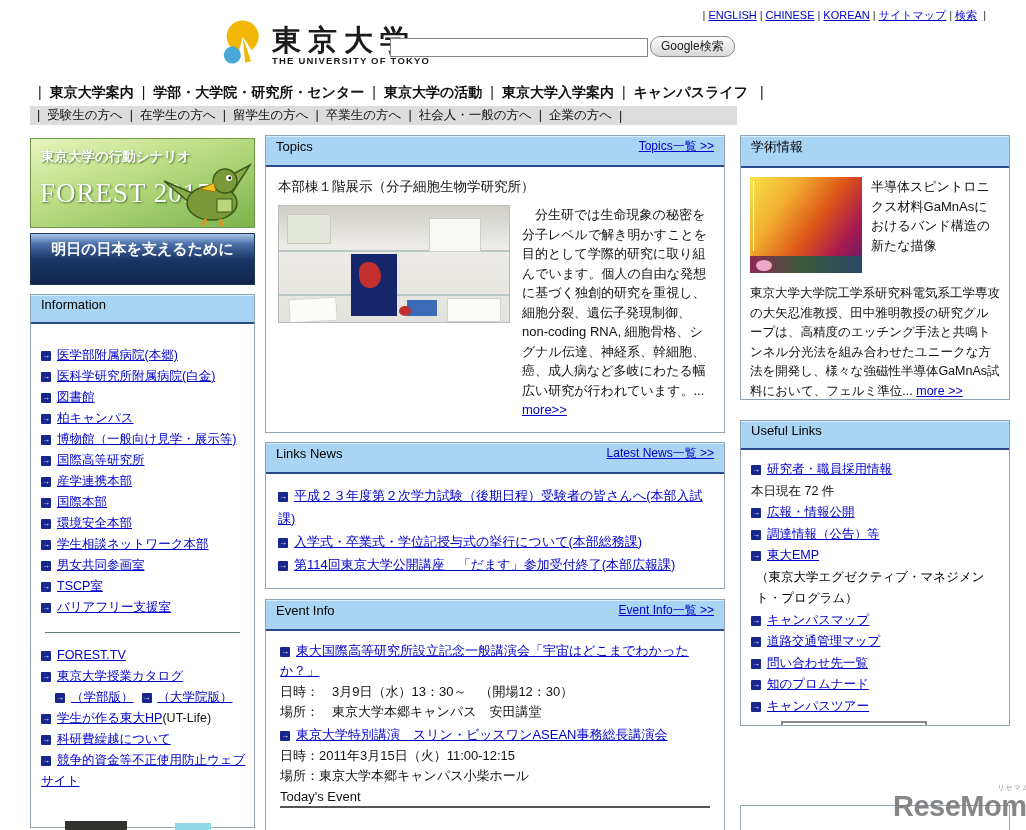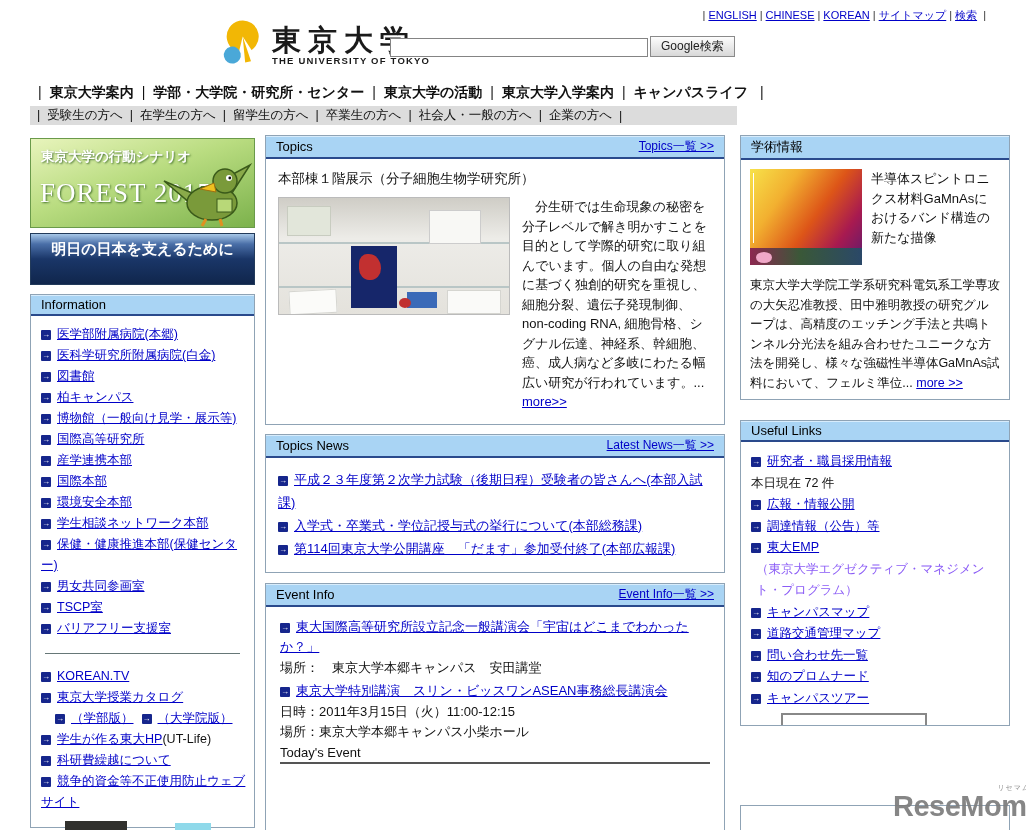--- a/index.html
+++ b/index.html
@@ -13,58 +13,58 @@
   #langbar .li::before{content:"| ";color:#333;text-decoration:none;display:inline-block;margin:0 3px;}
   #langbar::after{content:" |";margin-left:3px;}
 
   
   #logo{position:absolute;left:218px;top:20px;display:flex;align-items:center;}
   #logo-text{margin-left:8px;}
   #logo-jp{font-size:29px;font-weight:bold;letter-spacing:7px;color:#1a1a1a;line-height:30px;}
   #logo-en{font-size:9.5px;font-weight:bold;letter-spacing:1.2px;color:#1a1a1a;text-align:center;}
   #search-input{position:absolute;left:390px;top:38px;width:250px;height:15px;border:1px solid #848484;font-size:12px;padding:1px 3px;}
   #search-btn{position:absolute;left:650px;top:36px;height:21px;padding:0 10px;font-size:12px;color:#222;
-    background:linear-gradient(180deg,#fdfdfd,#d8d8d8);border:1px solid #8a8a8a;border-radius:0;cursor:pointer;}
+    background:linear-gradient(180deg,#fdfdfd,#d8d8d8);border:1px solid #8a8a8a;border-radius:10px;cursor:pointer;}
 
   
   #nav1{position:absolute;left:30px;top:84px;font-size:14px;font-weight:600;color:#111;white-space:nowrap;}
   #nav1 .ni::before{content:"|";margin:0 8px;font-weight:normal;color:#111;}
   #nav1::after{content:"|";margin-left:8px;font-weight:normal;}
   #nav2{position:absolute;left:30px;top:106px;width:707px;height:19px;background:#dcdcdc;font-size:12.5px;color:#111;
     display:flex;align-items:center;white-space:nowrap;}
   #nav2 .ni::before{content:"|";margin:0 7px;color:#111;}
   #nav2::after{content:"|";margin-left:7px;}
 
   
   #leftcol{position:absolute;left:30px;top:138px;width:225px;}
   #maincol{position:absolute;left:265px;top:135px;width:460px;}
   #rightcol{position:absolute;left:740px;top:135px;width:270px;}
 
   
   .box{border:1px solid #8fa3b5;background:#fff;box-sizing:border-box;}
   .bhead{display:flex;justify-content:space-between;align-items:center;background:#a9d4f4;
-    border-bottom:2px solid #2a4a8c;box-shadow:inset 0 1px 0 #d7ecfc;padding:2px 10px 2px;font-size:13px;color:#000;}
+    border-bottom:2px solid #2a4a8c;box-shadow:inset 0 1px 0 #d7ecfc;padding:2px 10px 10px;font-size:13px;color:#000;}
   .bhead .morelnk{font-size:12px;}
 
   
   #banner-forest{position:relative;height:90px;border:1px solid #6a9a4a;box-sizing:border-box;overflow:hidden;
     background:linear-gradient(160deg,#e8f4bc 0%,#b9dc80 45%,#7cb24c 100%);}
   .f1{padding:9px 0 0 10px;color:#fff;font-weight:bold;font-size:13.5px;text-shadow:1px 1px 2px rgba(20,70,10,.7);}
   .f2{font-family:"Liberation Serif","DejaVu Serif",serif;font-size:27px;color:#fff;padding:12px 0 0 9px;
     text-shadow:1px 1px 2px rgba(20,70,10,.7);letter-spacing:1px;}
   #bird{position:absolute;right:0;top:24px;}
   #banner-mirai{margin-top:5px;height:52px;border:1px solid #223a5a;box-sizing:border-box;text-align:center;color:#fff;
     background:linear-gradient(180deg,#a8c8e8 0%,#4a6fa8 20%,#1a3668 50%,#10264c 100%);
     font-family:"Liberation Serif","DejaVu Serif",serif;font-weight:bold;}
   .m1{font-size:15px;padding-top:6px;}
   .m2{font-size:13.5px;padding-top:2px;}
 
   
   #infobox{margin-top:9px;height:534px;overflow:hidden;}
-  #infobox .cont{padding:8px 8px 6px 10px;font-size:12.5px;line-height:21px;}
+  #infobox .cont{padding:21px 8px 6px 10px;font-size:12.5px;line-height:21px;}
   .ab{display:inline-block;width:10px;height:10px;background:#16268c;color:#fff;font-size:8px;line-height:10px;
     text-align:center;vertical-align:1px;margin-right:6px;border-radius:1px;font-weight:bold;}
   .divider{border:none;border-top:1px solid #677;margin:14px 6px 12px 4px;}
   .subline{padding-left:14px;}
 
   
   .boxhead-wrap{padding:8px 12px 12px;}
   .t-title{font-size:13.5px;margin:3px 0 9px;color:#111;}
   .t-flex{display:flex;}
   #t-photo{width:232px;height:118px;margin-right:12px;flex-shrink:0;position:relative;
@@ -94,21 +94,21 @@
     background:linear-gradient(90deg,#8c2850 0%,#3a5838 45%,#2a4868 100%);}
   #a-img .fermi{position:absolute;left:6px;bottom:2px;width:16px;height:11px;border-radius:50%;background:#f0a8c8;}
   #a-img .axis{position:absolute;left:3px;top:4px;width:1px;height:70px;background:#fff;}
   .a-title{font-size:13px;line-height:19.5px;padding-left:9px;color:#111;}
   .a-body{font-size:12.5px;line-height:19.5px;color:#111;}
 
   
   #usefulbox{margin-top:20px;height:306px;overflow:hidden;}
   #usefulbox .cont{padding:9px 10px;font-size:12.5px;line-height:21.5px;}
   .note{color:#111;}
-  .note2{color:#8b5cf6;padding-left:5px;}
+  .note2{color:#000000;padding-left:5px;}
 
   
   #kikin-wrap{position:relative;margin:4px 0 0 30px;width:146px;}
   #kikin-bullet{position:absolute;left:-24px;bottom:10px;}
   #kikin{border:2px solid #888;background:#fff;padding:12px;}
   #kikin-inner{height:64px;text-align:center;overflow:hidden;
     background:linear-gradient(115deg,#fdf8e8 0%,#f5e8c2 22%,#eef2f5 45%,#b8c8e0 62%,#39589a 85%,#24406e 100%);}
   .k1{font-size:8.5px;color:#223;padding-top:5px;letter-spacing:1.5px;font-family:"Liberation Serif","DejaVu Serif",serif;}
   .k2{font-family:"Liberation Serif","DejaVu Serif",serif;font-size:21px;color:#141c30;letter-spacing:1px;line-height:24px;}
   .k3{font-family:"Liberation Serif","DejaVu Serif",serif;font-size:13px;color:#27313f;
@@ -199,26 +199,25 @@
         <div><span class="ab">→</span><span class="lnk">医学部附属病院(本郷)</span></div>
         <div><span class="ab">→</span><span class="lnk">医科学研究所附属病院(白金)</span></div>
         <div><span class="ab">→</span><span class="lnk">図書館</span></div>
         <div><span class="ab">→</span><span class="lnk">柏キャンパス</span></div>
         <div><span class="ab">→</span><span class="lnk">博物館（一般向け見学・展示等)</span></div>
         <div><span class="ab">→</span><span class="lnk">国際高等研究所</span></div>
         <div><span class="ab">→</span><span class="lnk">産学連携本部</span></div>
         <div><span class="ab">→</span><span class="lnk">国際本部</span></div>
         <div><span class="ab">→</span><span class="lnk">環境安全本部</span></div>
         <div><span class="ab">→</span><span class="lnk">学生相談ネットワーク本部</span></div>
-        <div><span class="ab">→</span><span class="lnk">保健・健康推進本部(保健センター)</span></div>
         <div><span class="ab">→</span><span class="lnk">男女共同参画室</span></div>
         <div><span class="ab">→</span><span class="lnk">TSCP室</span></div>
         <div><span class="ab">→</span><span class="lnk">バリアフリー支援室</span></div>
         <hr class="divider">
-        <div><span class="ab">→</span><span class="lnk">KOREAN.TV</span></div>
+        <div><span class="ab">→</span><span class="lnk">FOREST.TV</span></div>
         <div><span class="ab">→</span><span class="lnk">東京大学授業カタログ</span></div>
         <div class="subline"><span class="ab">→</span><span class="lnk">（学部版）</span><span class="ab" style="margin-left:8px;">→</span><span class="lnk">（大学院版）</span></div>
         <div><span class="ab">→</span><span class="lnk">学生が作る東大HP</span><span class="plain">(UT-Life)</span></div>
         <div><span class="ab">→</span><span class="lnk">科研費繰越について</span></div>
         <div><span class="ab">→</span><span class="lnk">競争的資金等不正使用防止ウェブサイト</span></div>
 
       </div>
     </div>
   </div>
 
@@ -244,38 +243,39 @@
             <div style="position:absolute;left:120px;top:100px;width:12px;height:10px;background:#c03030;border-radius:50%;"></div>
             <div style="position:absolute;left:168px;top:92px;width:52px;height:22px;background:#fafaf8;border:1px solid #d5d5d0;"></div>
           </div>
           <div class="t-body"><span>　分生研では生命現象の秘密を分子レベルで解き明かすことを目的として学際的研究に取り組んでいます。個人の自由な発想に基づく独創的研究を重視し、細胞分裂、遺伝子発現制御、non-coding RNA, 細胞骨格、シグナル伝達、神経系、幹細胞、癌、成人病など多岐にわたる幅広い研究が行われています。... </span><span class="lnk">more&gt;&gt;</span></div>
         </div>
       </div>
     </div>
 
     <div id="newsbox" class="box">
       <div class="bhead">
-        <span>Topics News</span>
+        <span>Links News</span>
         <span class="lnk morelnk">Latest News一覧 &gt;&gt;</span>
       </div>
       <div class="cont">
         <div><span class="ab">→</span><span class="lnk">平成２３年度第２次学力試験（後期日程）受験者の皆さんへ(本部入試課)</span></div>
         <div><span class="ab">→</span><span class="lnk">入学式・卒業式・学位記授与式の挙行について(本部総務課)</span></div>
         <div><span class="ab">→</span><span class="lnk">第114回東京大学公開講座　「だます」参加受付終了(本部広報課)</span></div>
       </div>
     </div>
 
     <div id="eventbox" class="box">
       <div class="bhead">
         <span>Event Info</span>
         <span class="lnk morelnk">Event Info一覧 &gt;&gt;</span>
       </div>
       <div class="cont">
         <div class="ev-item">
           <div class="ev-title"><span class="ab">→</span><span class="lnk">東大国際高等研究所設立記念一般講演会「宇宙はどこまでわかったか？」</span></div>
+          <div class="ev-det">日時：　3月9日（水）13：30～　（開場12：30）</div>
           <div class="ev-det">場所：　東京大学本郷キャンパス　安田講堂</div>
         </div>
         <div class="ev-item">
           <div class="ev-title"><span class="ab">→</span><span class="lnk">東京大学特別講演　スリン・ビッスワンASEAN事務総長講演会</span></div>
           <div class="ev-det">日時：2011年3月15日（火）11:00-12:15</div>
           <div class="ev-det">場所：東京大学本郷キャンパス小柴ホール</div>
         </div>
 
         <div class="today-hdr">Today's Event</div>
 

